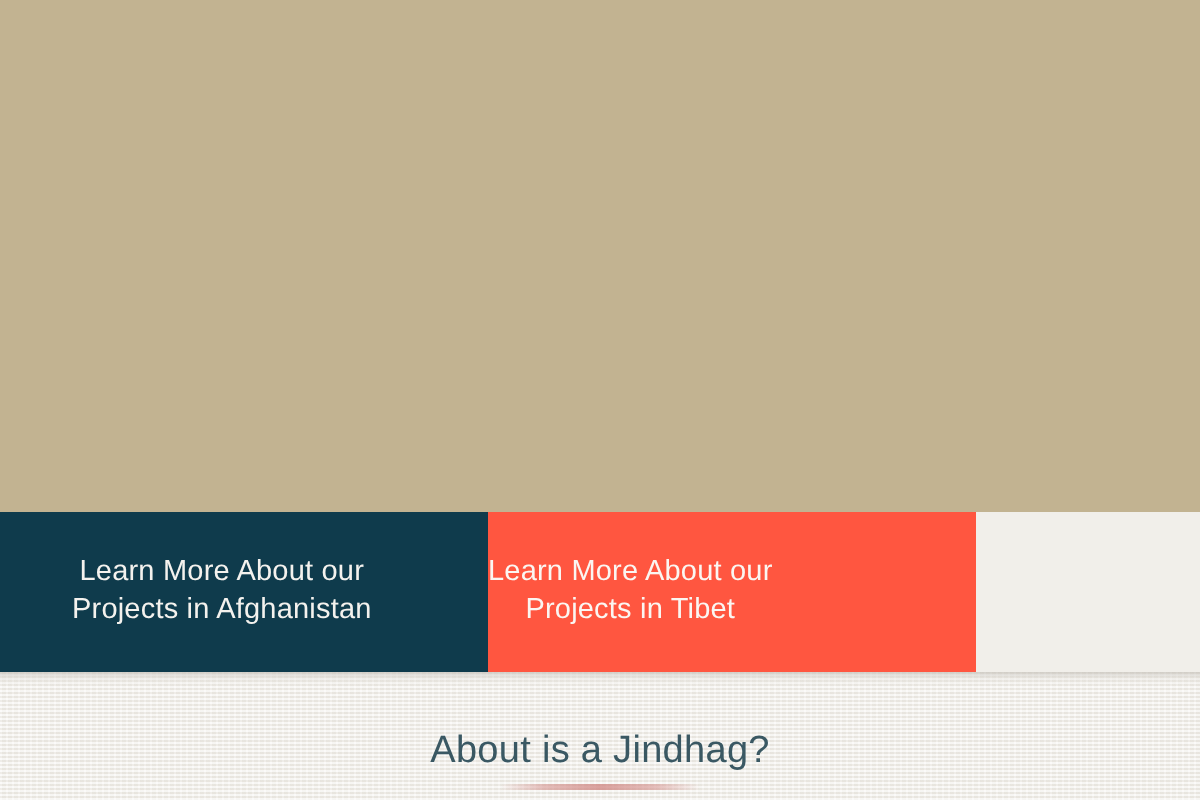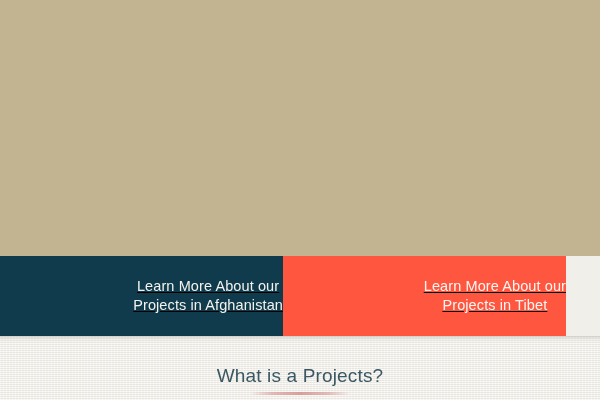--- a/index.html
+++ b/index.html
@@ -37,28 +37,27 @@
     position: absolute;
     left: 0;
     top: 256px;
     width: 600px;
     height: 80px;
     display: flex;
     flex-direction: row;
   }
 
   .cta-panel {
-    width: 283px;
+    width: 244px;
     height: 80px;
     display: flex;
     align-items: center;
-    justify-content: flex-end;
+    justify-content: flex-start;
     box-sizing: border-box;
     cursor: pointer;
-    text-decoration: underline;
   }
 
   .cta-panel-left {
     background: #0F3B4C;
     padding-left: 36px;
   }
 
   .cta-panel-right {
     background: #FF5640;
   }
@@ -166,17 +165,17 @@
       <div class="cta-text">Learn More About our
 Projects in Tibet</div>
     </div>
 
   </div>
 
   <div class="content-section"></div>
 
   <div class="cta-shadow"></div>
 
-  <div class="section-heading">What is a Projects?</div>
+  <div class="section-heading">About is a Jindhag?</div>
 
   <div class="heading-rule"></div>
 
 </div>
 
 </body></html>

